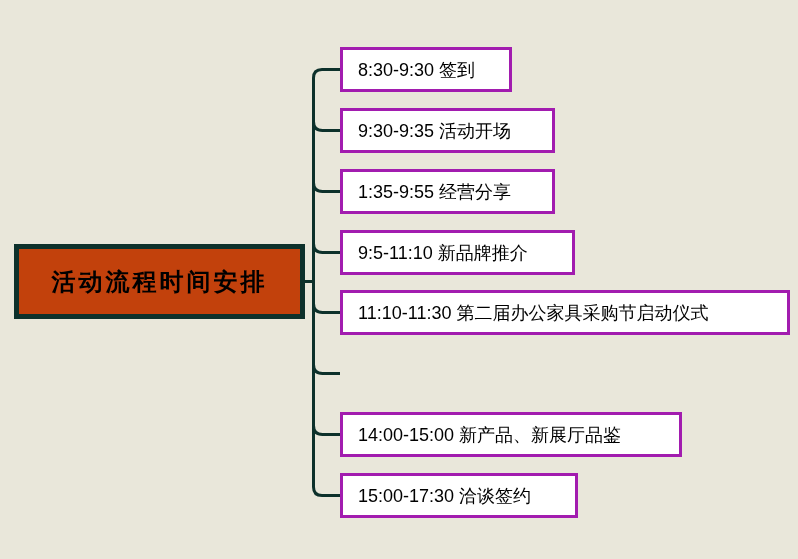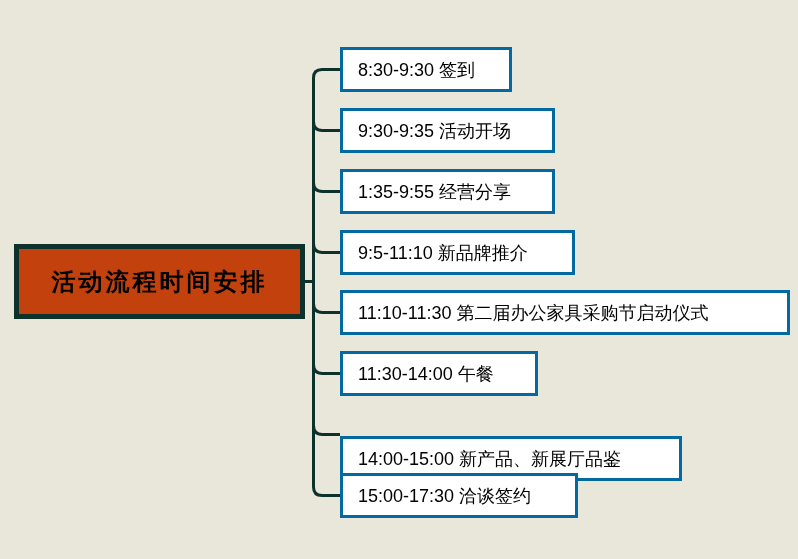--- a/index.html
+++ b/index.html
@@ -39,21 +39,21 @@
     letter-spacing: 3px;
     color: #000000;
     cursor: default;
   }
   .branch-node {
     position: absolute;
     left: 340px;
     height: 45px;
     box-sizing: border-box;
     background: #ffffff;
-    border: 3px solid #0369a1;
+    border: 3px solid #a21caf;
     display: flex;
     align-items: center;
     padding-left: 15px;
     padding-right: 6px;
     font-size: 18px;
     color: #000000;
     white-space: nowrap;
     cursor: default;
   }
 </style>
@@ -90,25 +90,22 @@
   </div>
 
   <div class="branch-node" style="top:230px; width:235px;">
     <span>9:5-11:10 新品牌推介</span>
   </div>
 
   <div class="branch-node" style="top:290px; width:450px;">
     <span>11:10-11:30 第二届办公家具采购节启动仪式</span>
   </div>
 
-  <div class="branch-node" style="top:351px; width:198px;">
-    <span>11:30-14:00 午餐</span>
-  </div>
 
-  <div class="branch-node" style="top:436px; width:342px;">
+  <div class="branch-node" style="top:412px; width:342px;">
     <span>14:00-15:00 新产品、新展厅品鉴</span>
   </div>
 
   <div class="branch-node" style="top:473px; width:238px;">
     <span>15:00-17:30 洽谈签约</span>
   </div>
 
 </div>
 
 </body></html>

